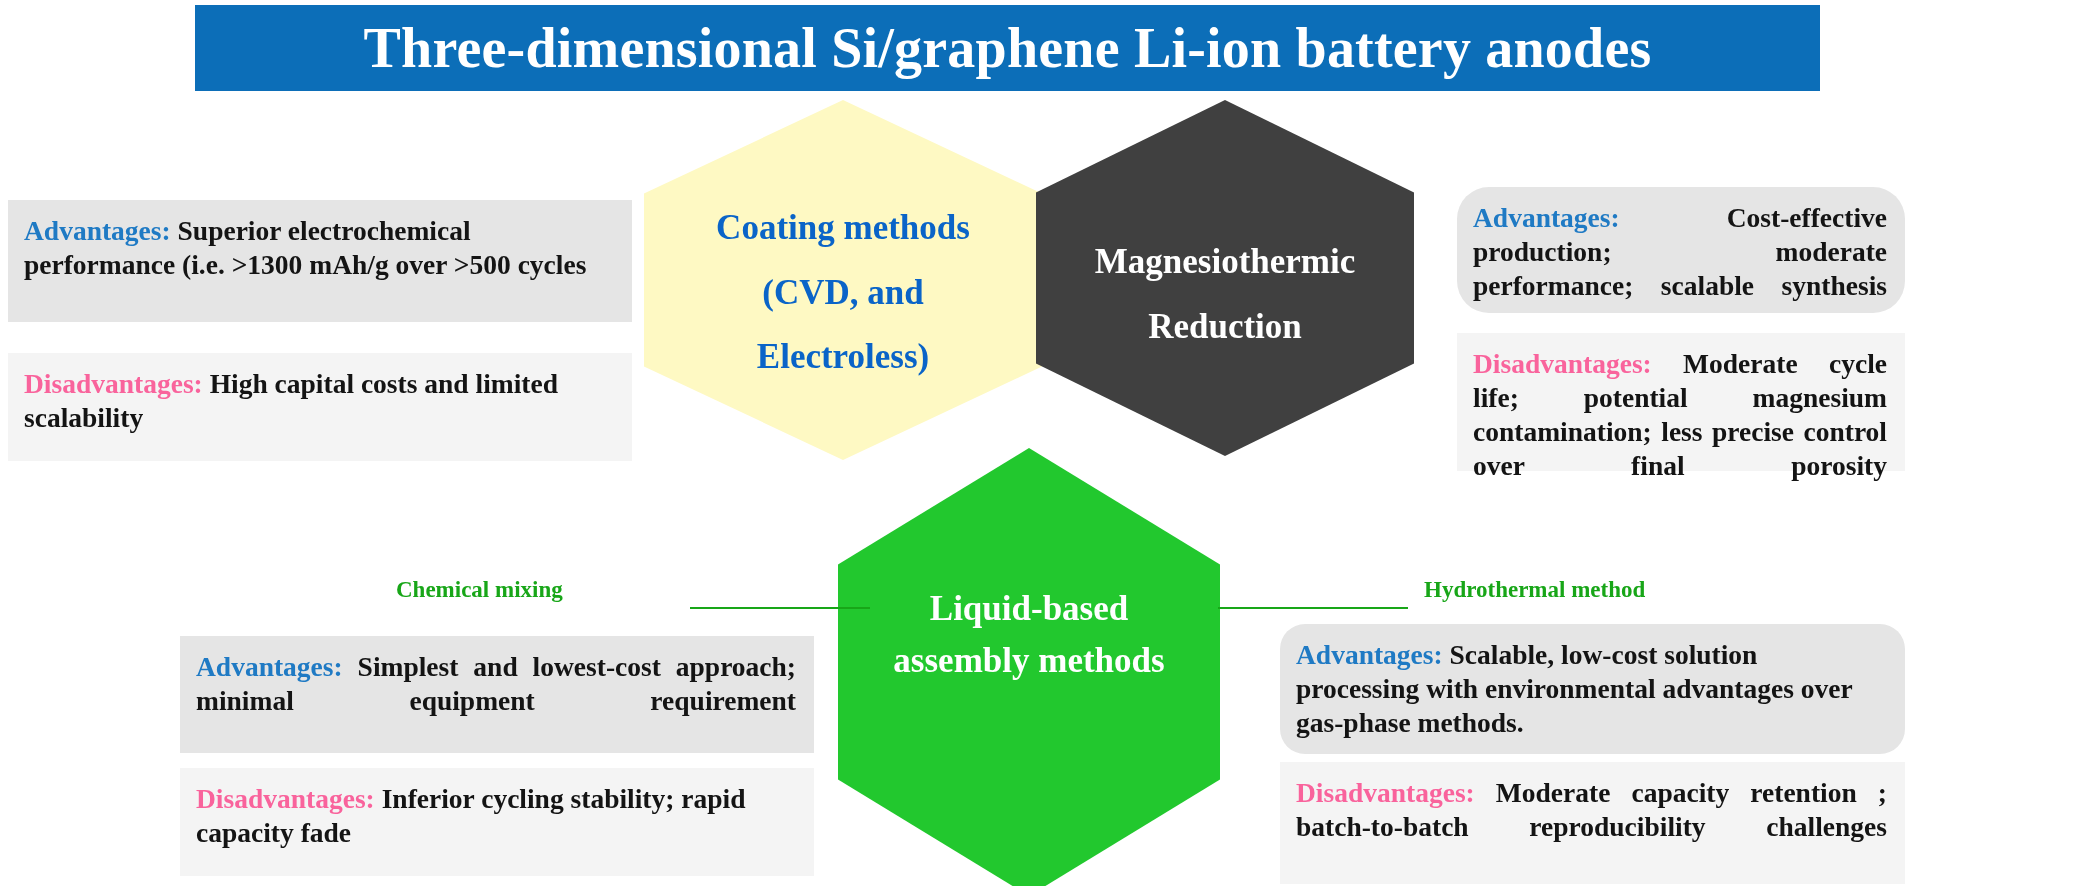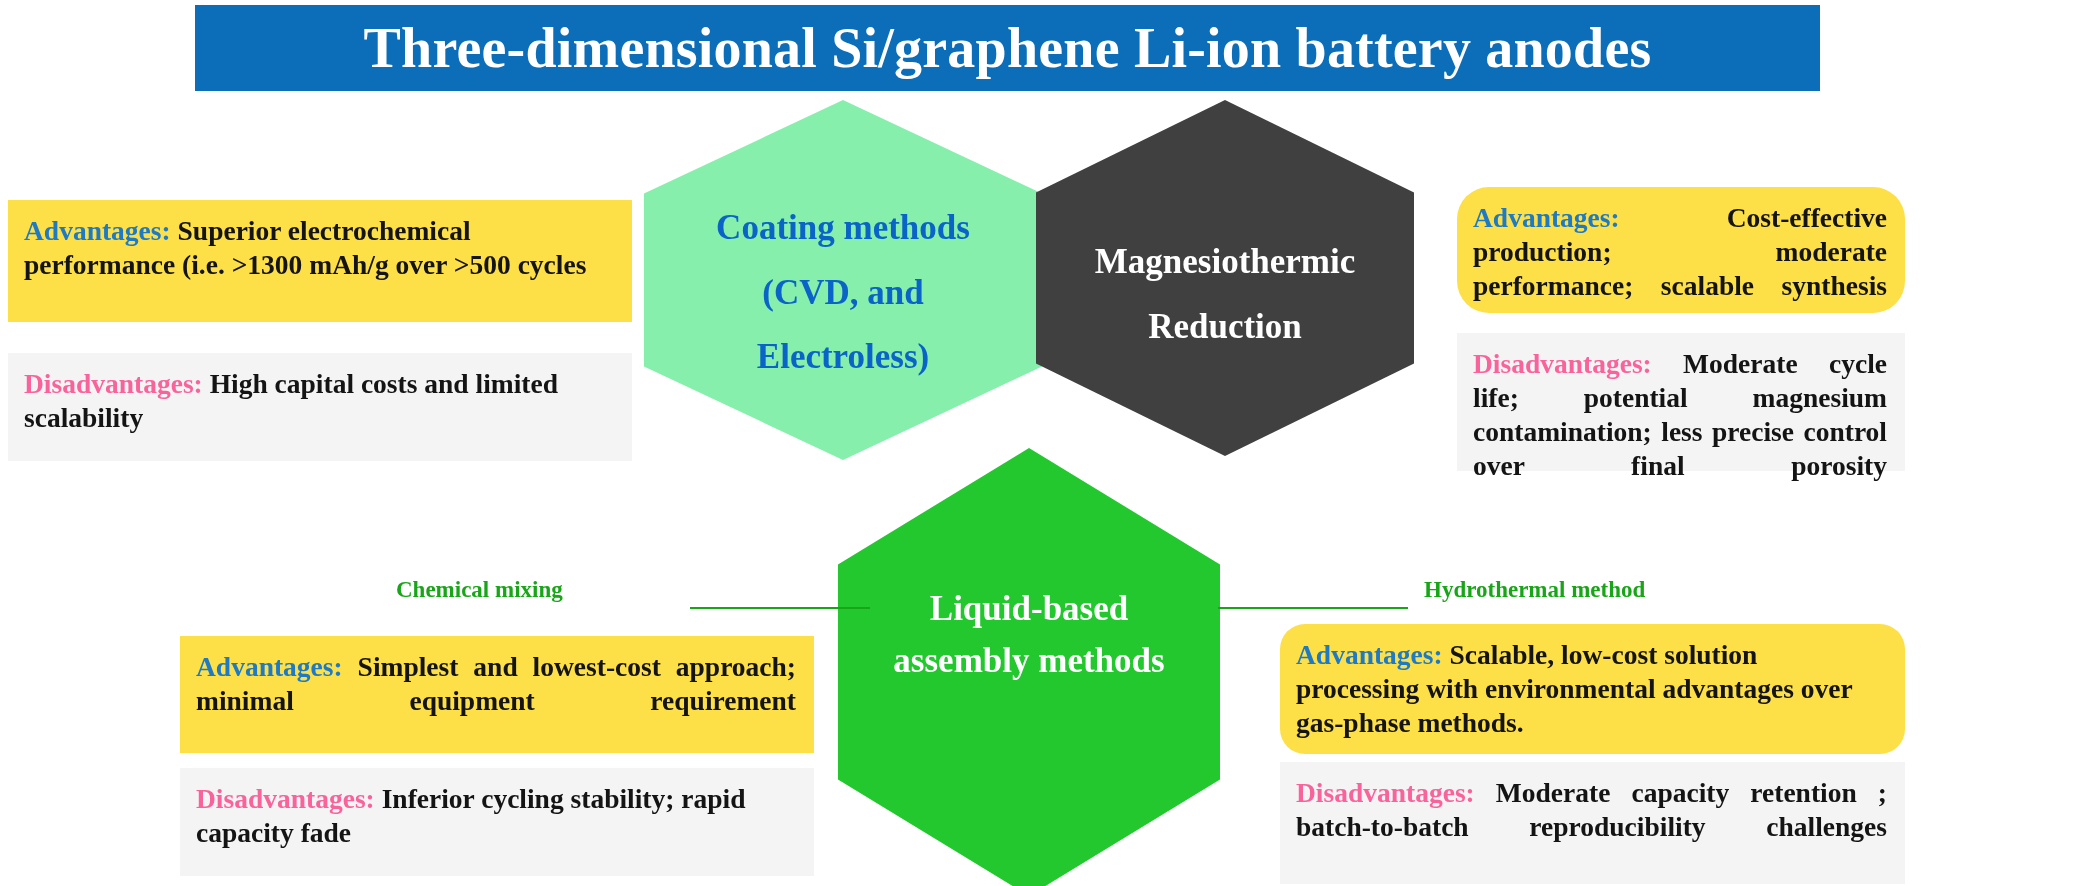--- a/index.html
+++ b/index.html
@@ -51,21 +51,21 @@
     font-weight: bold;
     line-height: 1.85;
     font-family: "Liberation Serif", "DejaVu Serif", serif;
   }
 
   #hex-coating {
     left: 644px;
     top: 100px;
     width: 398px;
     height: 360px;
-    background: #86efac;
+    background: #fef9c3;
   }
   #hex-coating .hex-label {
     color: #0A64C8;
     font-size: 35px;
     padding-top: 26px;
   }
 
   #hex-magnesio {
     left: 1036px;
     top: 100px;
@@ -97,21 +97,21 @@
   .info-box {
     position: absolute;
     box-sizing: border-box;
     padding: 14px 18px 14px 16px;
     font-size: 27.5px;
     font-weight: bold;
     line-height: 1.24;
     color: #141414;
     font-family: "Liberation Serif", "DejaVu Serif", serif;
   }
-  .info-box.adv { background: #fde047; }
+  .info-box.adv { background: #e5e5e5; }
   .info-box.dis { background: #F4F4F4; }
   .info-box.justify .box-body { text-align: justify; }
   .info-box.justify .box-body:after {
     content: "";
     display: inline-block;
     width: 100%;
   }
   .lead-adv { color: #1F7AC4; }
   .lead-dis { color: #F9639C; }
   .box-body { display: block; }

